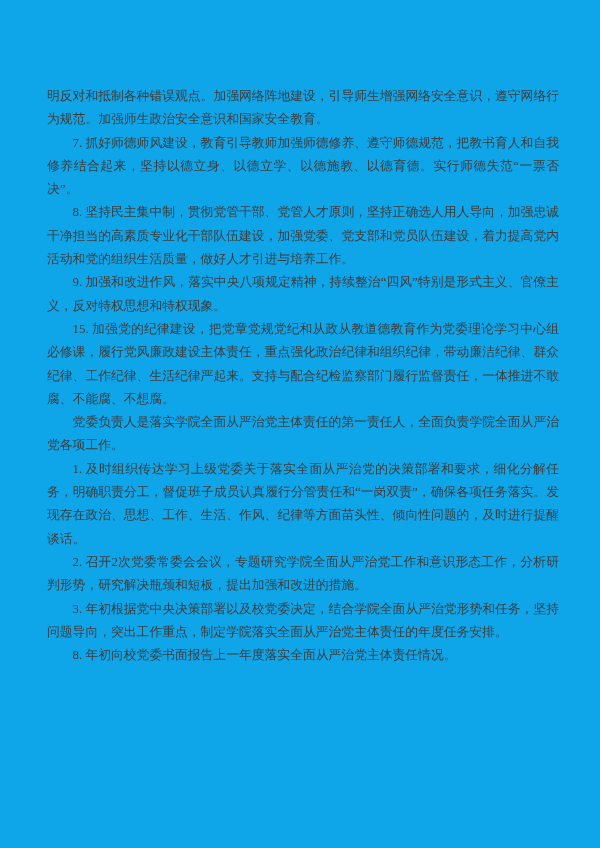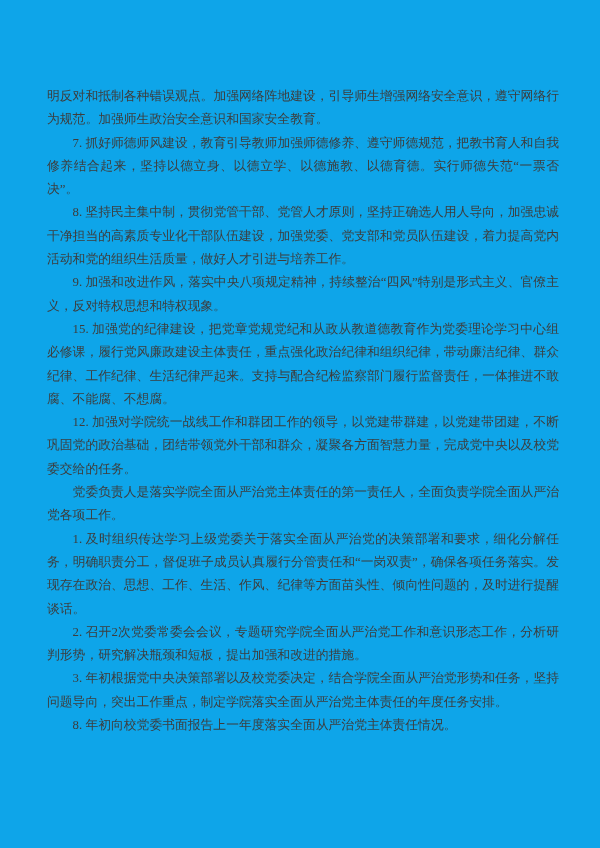--- a/index.html
+++ b/index.html
@@ -38,20 +38,19 @@
 </head>
 <body>
 
 <div class="page">
   <div class="doc-body">
     <p class="para">明反对和抵制各种错误观点。加强网络阵地建设，引导师生增强网络安全意识，遵守网络行为规范。加强师生政治安全意识和国家安全教育。</p>
     <p class="para indent">7. 抓好师德师风建设，教育引导教师加强师德修养、遵守师德规范，把教书育人和自我修养结合起来，坚持以德立身、以德立学、以德施教、以德育德。实行师德失范“一票否决”。</p>
     <p class="para indent">8. 坚持民主集中制，贯彻党管干部、党管人才原则，坚持正确选人用人导向，加强忠诚干净担当的高素质专业化干部队伍建设，加强党委、党支部和党员队伍建设，着力提高党内活动和党的组织生活质量，做好人才引进与培养工作。</p>
     <p class="para indent">9. 加强和改进作风，落实中央八项规定精神，持续整治“四风”特别是形式主义、官僚主义，反对特权思想和特权现象。</p>
     <p class="para indent">15. 加强党的纪律建设，把党章党规党纪和从政从教道德教育作为党委理论学习中心组必修课，履行党风廉政建设主体责任，重点强化政治纪律和组织纪律，带动廉洁纪律、群众纪律、工作纪律、生活纪律严起来。支持与配合纪检监察部门履行监督责任，一体推进不敢腐、不能腐、不想腐。</p>
-    <p class="para indent">12. 加强对学院统一战线工作和群团工作的领导，以党建带群建，以党建带团建，不断巩固党的政治基础，团结带领党外干部和群众，凝聚各方面智慧力量，完成党中央以及校党委交给的任务。</p>
     <p class="para indent">党委负责人是落实学院全面从严治党主体责任的第一责任人，全面负责学院全面从严治党各项工作。</p>
     <p class="para indent">1. 及时组织传达学习上级党委关于落实全面从严治党的决策部署和要求，细化分解任务，明确职责分工，督促班子成员认真履行分管责任和“一岗双责”，确保各项任务落实。发现存在政治、思想、工作、生活、作风、纪律等方面苗头性、倾向性问题的，及时进行提醒谈话。</p>
     <p class="para indent">2. 召开2次党委常委会会议，专题研究学院全面从严治党工作和意识形态工作，分析研判形势，研究解决瓶颈和短板，提出加强和改进的措施。</p>
     <p class="para indent">3. 年初根据党中央决策部署以及校党委决定，结合学院全面从严治党形势和任务，坚持问题导向，突出工作重点，制定学院落实全面从严治党主体责任的年度任务安排。</p>
     <p class="para indent">8. 年初向校党委书面报告上一年度落实全面从严治党主体责任情况。</p>
   </div>
 </div>
 
 </body></html>

